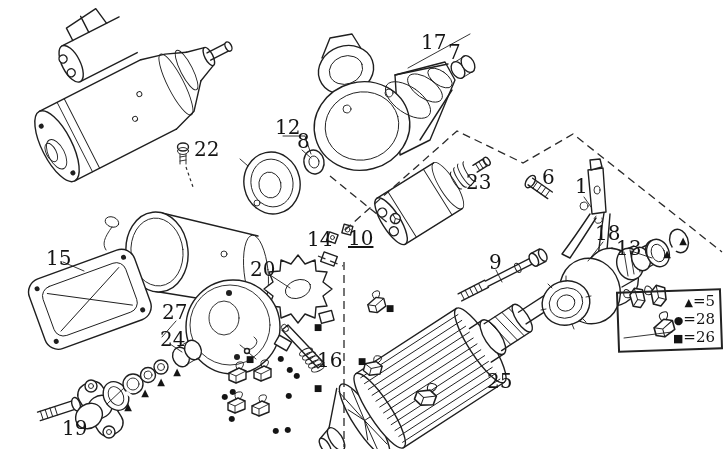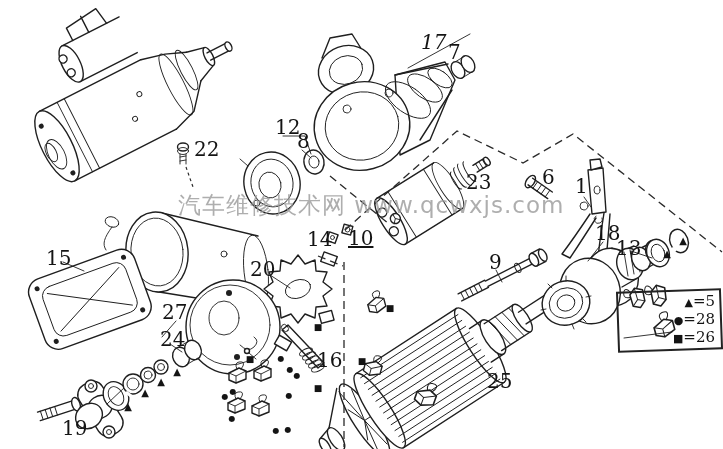--- a/index.html
+++ b/index.html
@@ -317,38 +317,37 @@
       <path d="M270,275 L290,288"></path>
       <path d="M176,321 L162,337"></path>
       <path d="M170,344 L182,352"></path>
       <path d="M496,270 L502,282"></path>
       <path d="M603,242 L588,261"></path>
       <path d="M631,251 L652,258"></path>
       <path d="M584,197 L591,207"></path>
     </g>
   </svg>
 
-  <span class="watermark">汽车维修技术网 www.qcwxjs.com</span>
 
   <div class="legend-box"></div>
   <div class="legend-rows">
     <div class="legend-row">
       <span class="sym">▲</span><span>=5</span>
     </div>
     <div class="legend-row">
       <span class="sym">●</span><span>=28</span>
     </div>
     <div class="legend-row">
       <span class="sym">■</span><span>=26</span>
     </div>
   </div>
 
   <div>
       <span class="part-num" style="left: 194px; top: 139px; text-align: right;">22</span>
-      <span class="part-num" style="left: 421px; top: 32px; font-style: italic;">17</span>
+      <span class="part-num" style="left: 421px; top: 32px;">17</span>
       <span class="part-num" style="left: 448px; top: 42px;">7</span>
       <span class="part-num" style="left: 275px; top: 117px;">12</span>
       <span class="part-num" style="left: 297px; top: 131px;">8</span>
       <span class="part-num" style="left: 466px; top: 172px;">23</span>
       <span class="part-num" style="left: 542px; top: 167px;">6</span>
       <span class="part-num" style="left: 575px; top: 176px;">1</span>
       <span class="part-num" style="left: 595px; top: 223px; text-align: right;">18</span>
       <span class="part-num" style="left: 616px; top: 238px;">13</span>
       <span class="part-num" style="left: 46px; top: 248px;">15</span>
       <span class="part-num" style="left: 250px; top: 259px;">20</span>

